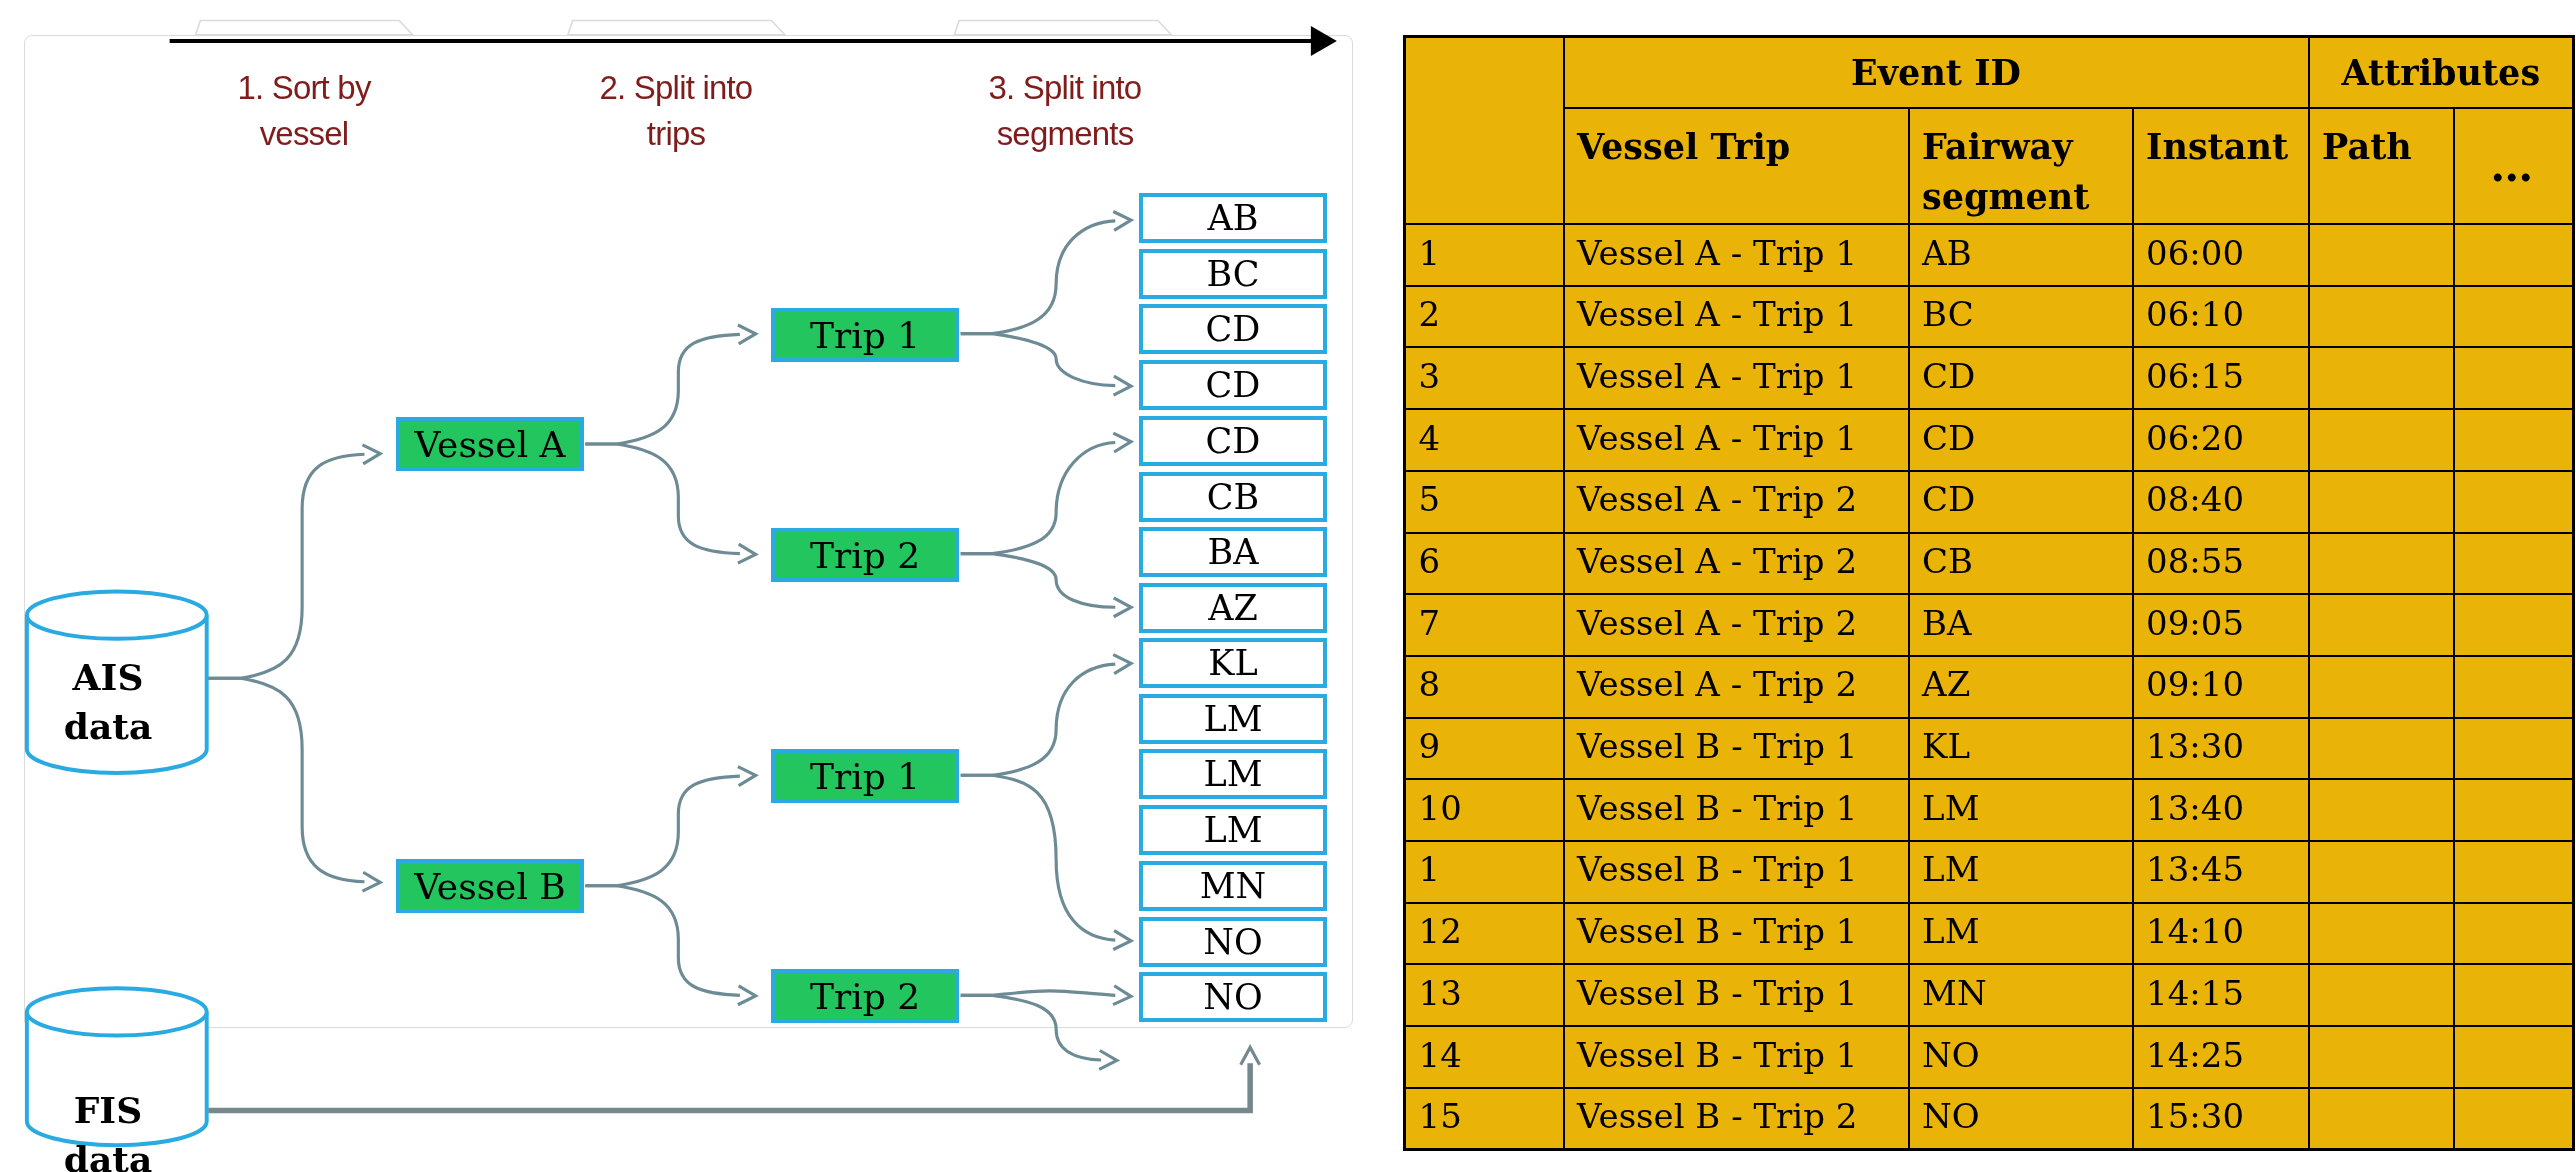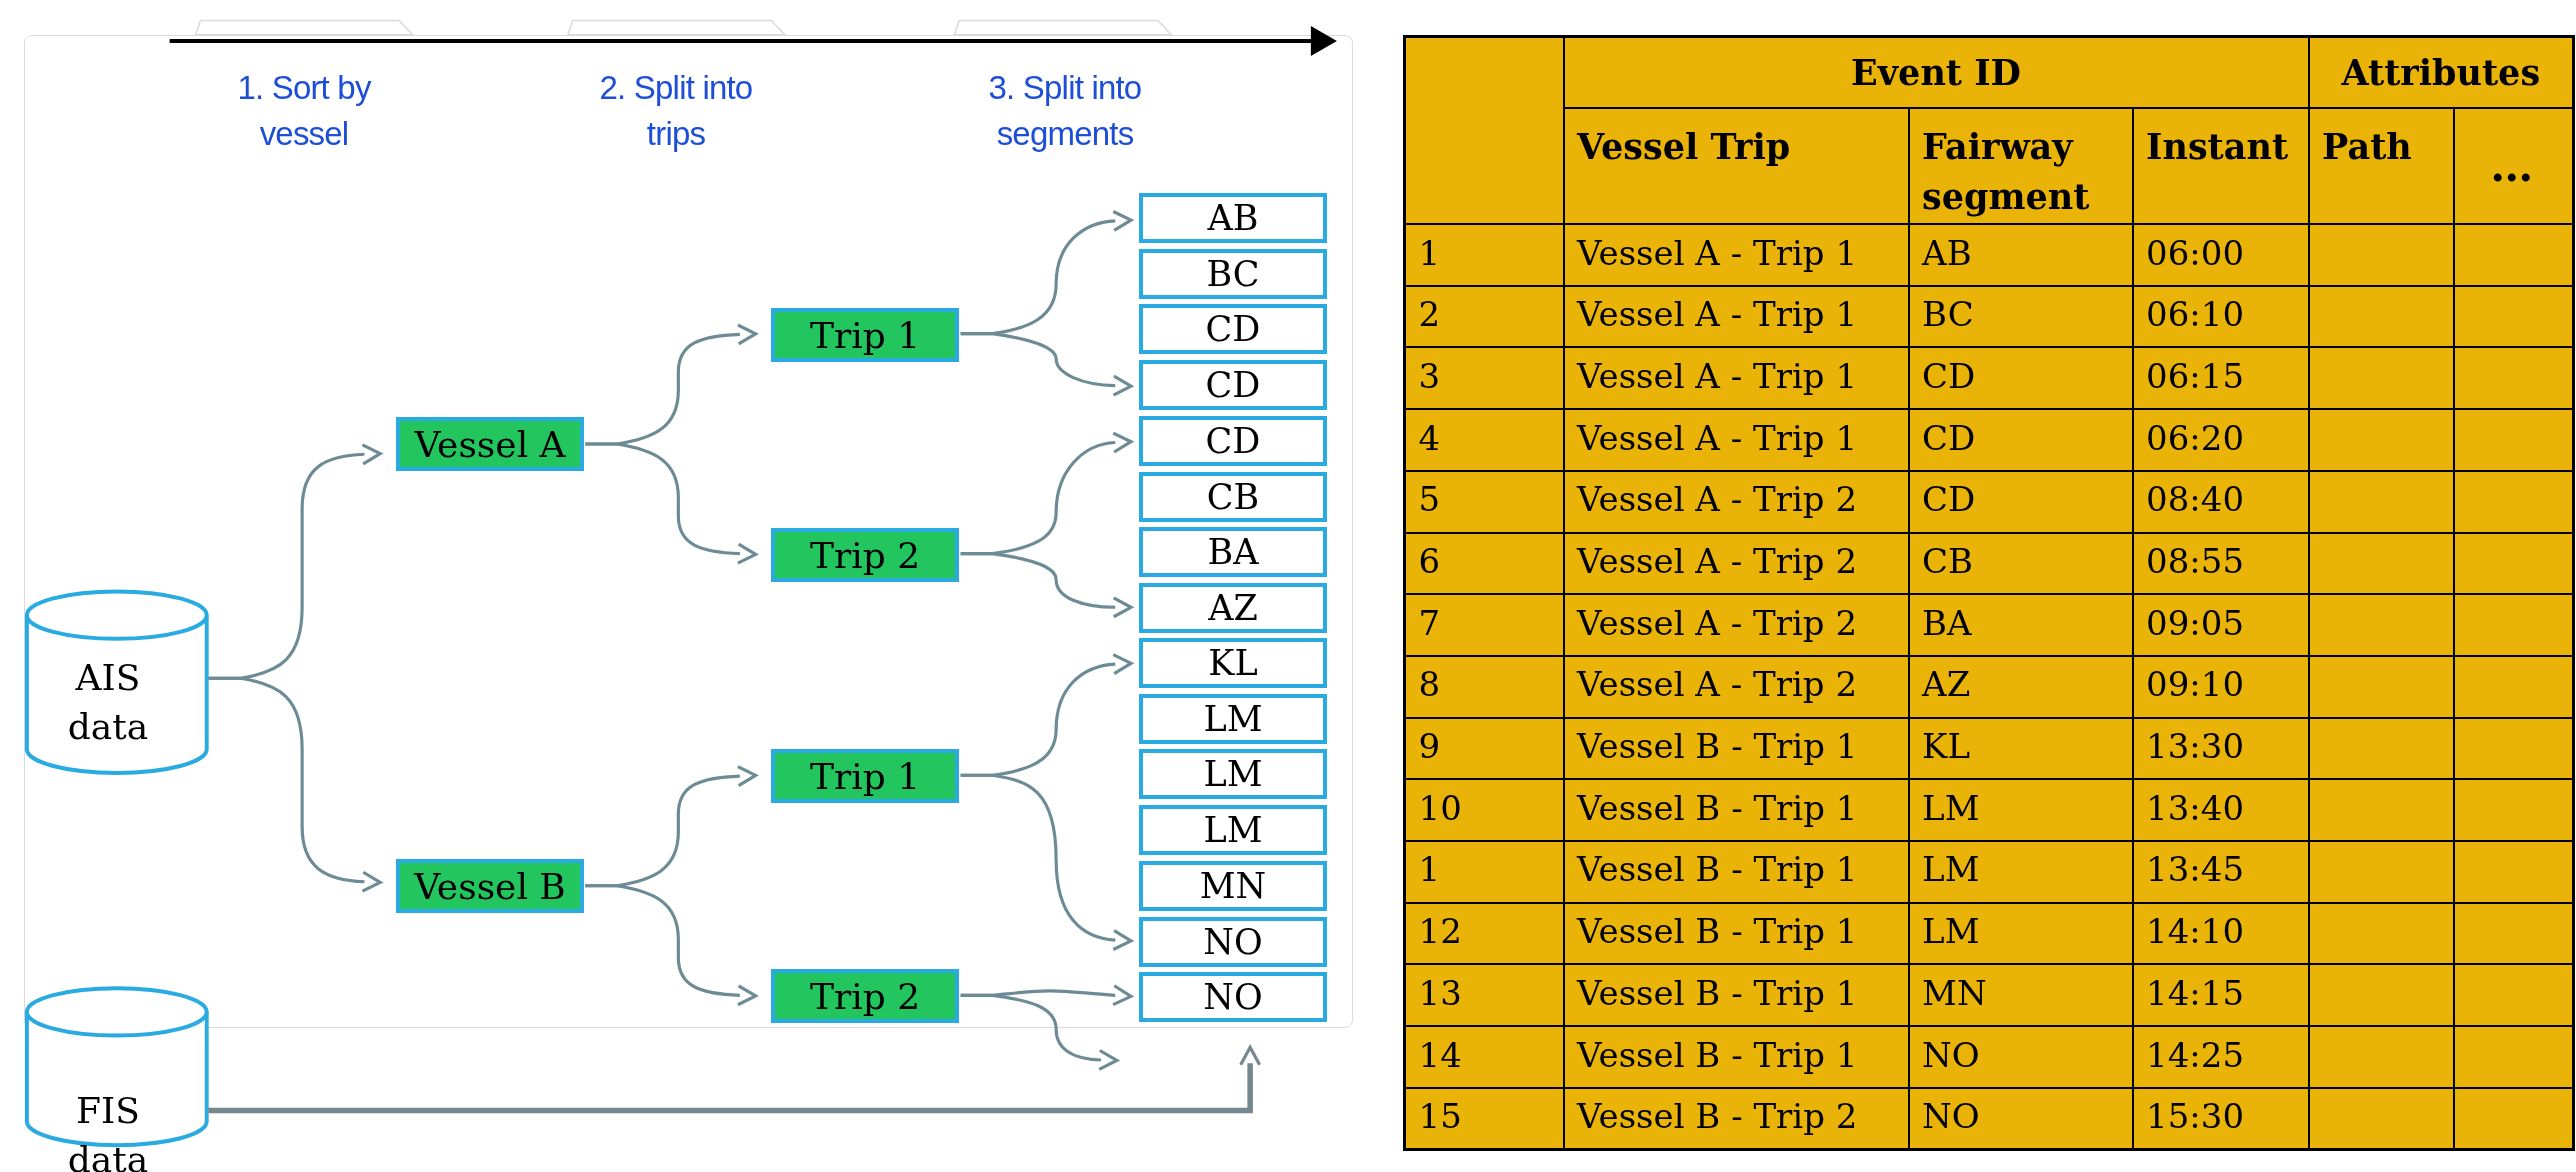--- a/index.html
+++ b/index.html
@@ -6,29 +6,29 @@
   .stage{position:relative;width:2576px;height:1172px;background:#fff;overflow:hidden;
          font-family:"DejaVu Serif","Liberation Serif",serif;color:#000;}
 
   
   .bg-rect{position:absolute;left:24px;top:35px;width:1327px;height:991px;
            border:1.6px solid #DBDBDB;border-radius:8px;background:#fff;}
   svg.wires{position:absolute;left:0;top:0;width:2576px;height:1172px;}
 
   .step{position:absolute;width:268px;text-align:center;
         font-family:"Liberation Sans",sans-serif;font-size:33px;line-height:46px;
-        color:#1d4ed8;letter-spacing:-0.8px;}
+        color:#7f1d1d;letter-spacing:-0.8px;}
 
   .node{position:absolute;box-sizing:border-box;width:188px;height:54px;background:#22c55e;
         border:4px solid #29ABE2;display:flex;align-items:center;justify-content:center;
         font-size:36px;}
   .seg{position:absolute;box-sizing:border-box;left:1139px;width:188px;height:50px;background:#fff;
        border:4px solid #29ABE2;display:flex;align-items:center;justify-content:center;
        font-size:35px;}
-  .cyl-label{position:absolute;width:164px;text-align:center;font-size:36px;line-height:49px;}
+  .cyl-label{position:absolute;width:164px;text-align:center;font-size:36px;line-height:49px;font-weight:bold;}
 
   
   table.events{position:absolute;left:1403px;top:35px;width:1168px;border-collapse:collapse;
                table-layout:fixed;background:#eab308;}
   table.events,table.events th,table.events td{border:2.4px solid #000;}
   table.events{border-width:3.2px;}
   th.group{height:67px;font-size:35px;font-weight:bold;text-align:center;vertical-align:middle;}
   th.colhead{height:95px;font-size:35px;font-weight:bold;text-align:left;vertical-align:top;
              padding:12.6px 0 0 12.6px;line-height:1.45;border-bottom-width:4px;}
   th.dots{text-align:center;vertical-align:middle;padding:0;font-size:43px;font-weight:bold;

